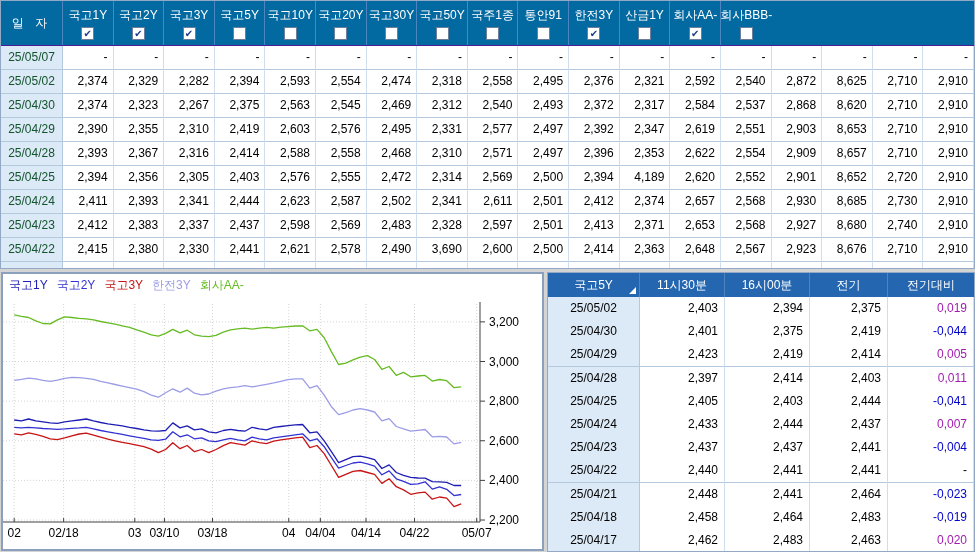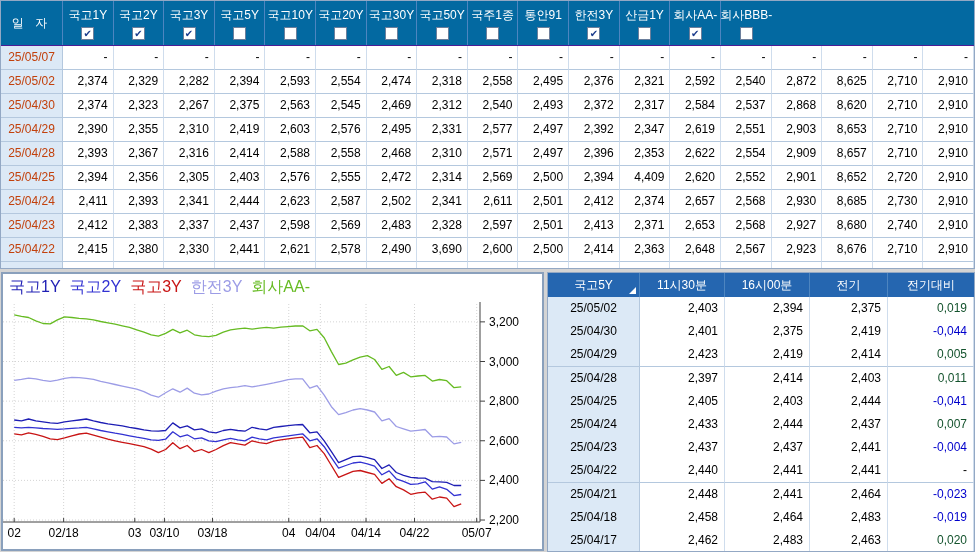--- a/index.html
+++ b/index.html
@@ -14,46 +14,46 @@
     position:absolute;left:0;top:0;width:975px;height:269px;
     background:#fff;border:1px solid #93a8c4;box-sizing:border-box;overflow:hidden;
   }
   #tt-header{display:grid;grid-template-columns:62px repeat(18,1fr);height:44px;background:#0369a1;border-bottom:1px solid #4c1d95;}
   .tt-dhead{color:#fff;font-size:12px;display:flex;align-items:center;justify-content:center;letter-spacing:4px;border-right:1px solid #4d85c0;}
   .tt-hcell{border-right:1px solid #4d85c0;display:flex;flex-direction:column;align-items:center;justify-content:center;gap:3px;color:#fff;font-size:12px;white-space:nowrap;overflow:hidden;}
   .tt-hcell:last-child{border-right:none;}
   .tt-hcell.hl{background:#fbdada;color:#000;}
   .cb{width:13px;height:13px;background:#fff;border:1px solid #6b7f9c;box-sizing:border-box;line-height:11px;text-align:center;font-size:10px;color:#1b3c8c;cursor:default;}
   .tt-row{display:grid;grid-template-columns:62px repeat(18,1fr);height:24px;}
-  .tt-date{background:#dce9f6;border-right:1px solid #b4c8de;border-bottom:1px solid #b4c8de;text-align:center;font-size:12px;line-height:23px;color:#c2410c;}
+  .tt-date{background:#dce9f6;border-right:1px solid #b4c8de;border-bottom:1px solid #b4c8de;text-align:center;font-size:12px;line-height:23px;color:#14532d;}
   .tt-val{background:#fff;border-right:1px solid #cfdded;border-bottom:1px solid #b4c8de;text-align:right;padding-right:5px;font-size:12px;line-height:23px;color:#000;overflow:hidden;}
   #tt-strip{display:grid;grid-template-columns:62px repeat(18,1fr);height:6px;}
   #tt-strip .sc{border-right:1px solid #cfdded;background:#fff;}
   #tt-strip .sd{background:#dce9f6;border-right:1px solid #b4c8de;}
   
   #chart-panel{
     position:absolute;left:1px;top:272px;width:543px;height:279px;
     background:#fff;border:2px solid #8aa0bc;box-sizing:border-box;
   }
-  #legend{height:19px;font-size:16px;padding:3px 0 0 6px;white-space:nowrap;}
+  #legend{height:19px;font-size:12px;padding:3px 0 0 6px;white-space:nowrap;}
   .leg{margin-right:9px;}
   #chart-svg{display:block;}
   
   #right-table{
     position:absolute;left:547px;top:272px;width:428px;height:280px;
     background:#fff;border:1px solid #93a8c4;box-sizing:border-box;overflow:hidden;
   }
   #rt-header{display:grid;grid-template-columns:92px 85px 85px 78px 1fr;height:24px;background:#2566b0;}
   .rt-hcell{position:relative;color:#fff;font-size:12px;display:flex;align-items:center;justify-content:center;border-right:1px solid #4d85c0;}
   .rt-hcell:last-child{border-right:none;}
   .sort-tri{position:absolute;right:3px;bottom:3px;width:0;height:0;border-right:7px solid #fff;border-top:7px solid transparent;}
   .rt-row{display:grid;grid-template-columns:92px 85px 85px 78px 1fr;height:23.2px;}
   .rt-date{background:#dce9f6;border-right:1px solid #b4c8de;border-bottom:1px solid #b4c8de;text-align:center;font-size:12px;line-height:23px;color:#000;}
   .rt-val{background:#fff;border-right:1px solid #cfdded;border-bottom:1px solid #b4c8de;text-align:right;padding-right:6px;font-size:12px;line-height:23px;color:#000;}
-  .diff-pos{color:#14532d;}
+  .diff-pos{color:#a21caf;}
   .diff-neg{color:#0000cc;}
 </style>
 </head>
 <body>
 
 <div id="top-table">
   <div id="tt-header">
     <div class="tt-dhead">일 자</div>
   <div class="tt-hcell">
         <span>국고1Y</span>
@@ -224,21 +224,21 @@
         <div class="tt-val">2,356</div>
         <div class="tt-val">2,305</div>
         <div class="tt-val">2,403</div>
         <div class="tt-val">2,576</div>
         <div class="tt-val">2,555</div>
         <div class="tt-val">2,472</div>
         <div class="tt-val">2,314</div>
         <div class="tt-val">2,569</div>
         <div class="tt-val">2,500</div>
         <div class="tt-val">2,394</div>
-        <div class="tt-val">4,409</div>
+        <div class="tt-val">4,189</div>
         <div class="tt-val">2,620</div>
         <div class="tt-val">2,552</div>
         <div class="tt-val">2,901</div>
         <div class="tt-val">8,652</div>
         <div class="tt-val">2,720</div>
         <div class="tt-val">2,910</div>
       </div>
       <div class="tt-row">
         <div class="tt-date">25/04/24</div>
         <div class="tt-val">2,411</div>

